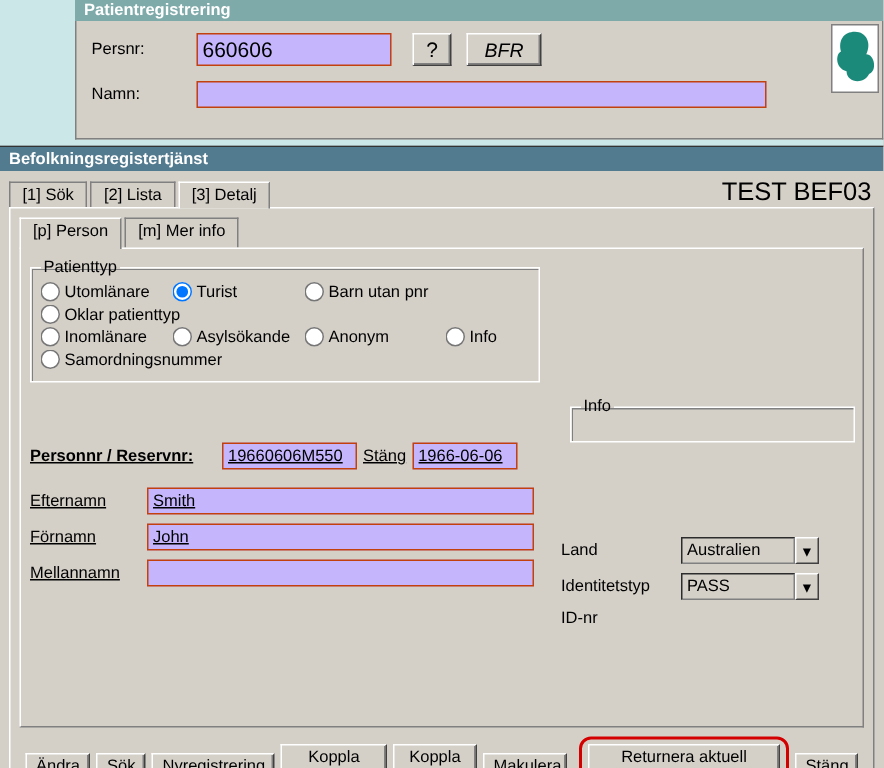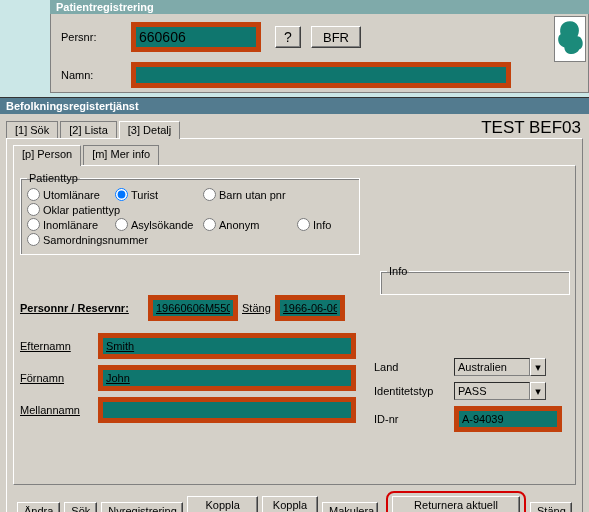--- a/index.html
+++ b/index.html
@@ -31,22 +31,22 @@
     border-top: none;
     height: 79px;
     padding: 8px 10px;
     position: relative;
   }
   .row { display: flex; align-items: center; margin-bottom: 10px; }
   .lbl { width: 70px; }
   input[type=text], textarea {
     font-family: inherit;
     font-size: 11px;
-    border: 5px solid #c2410c;
-    background: #0f766e;
+    border: 1px solid #c2410c;
+    background: #c4b5fd;
     padding: 2px 3px;
   }
   .btn {
     font-family: inherit;
     font-size: 11px;
     background: #d4d0c8;
     border: 1px solid #404040;
     border-top-color: #fff;
     border-left-color: #fff;
     box-shadow: inset -1px -1px 0 #808080, inset 1px 1px 0 #d4d0c8;
@@ -172,21 +172,21 @@
 
 <div class="top-panel">
   <div class="title-bar">Patientregistrering</div>
   <div class="top-inner">
     <div class="row">
       <span class="lbl">Persnr:</span>
       <input type="text" style="width: 130px; font-size: 14px;" value="660606">
       <span style="width:14px;"></span>
       <button class="btn" style="width:26px;height:22px;font-size:14px;">?</button>
       <span style="width:10px;"></span>
-      <button class="btn" style="width:50px;height:22px;font-size:13px;">BFR</button>
+      <button class="btn" style="width:50px;height:22px;font-size:13px;font-style:italic;">BFR</button>
     </div>
     <div class="row">
       <span class="lbl">Namn:</span>
       <input type="text" style="width: 380px;" value="">
     </div>
     <div class="logo">
       <svg viewBox="0 0 32 46">
           <path d="M16 4 C8 4 4 10 6 18 C2 20 2 30 10 32 C10 40 22 42 26 34 C32 32 30 20 24 20 C28 12 24 4 16 4 Z" fill="#1b8a7a"></path>
         </svg>
     </div>
@@ -289,21 +289,20 @@
         </div>
         <div class="rf-row">
           <span class="rf-lbl">Identitetstyp</span>
           <span class="combo">
             <input type="text" readonly="" value="PASS" style="">
             <span class="combo-btn">▾</span>
           </span>
         </div>
         <div class="rf-row">
           <span class="rf-lbl">ID-nr</span>
-          <input type="text" class="ro" style="width: 108px;" readonly="" value="A-94039">
         </div>
       </div>
 
     </div>
 
     <div class="bottom-bar">
       <button class="btn" style="width:46px">Ändra</button>
       <button class="btn" style="width:36px">Sök</button>
       <button class="btn" style="width:82px">Nyregistrering</button>
       <button class="btn" style="width:84px">Koppla rnr/pnr</button>

